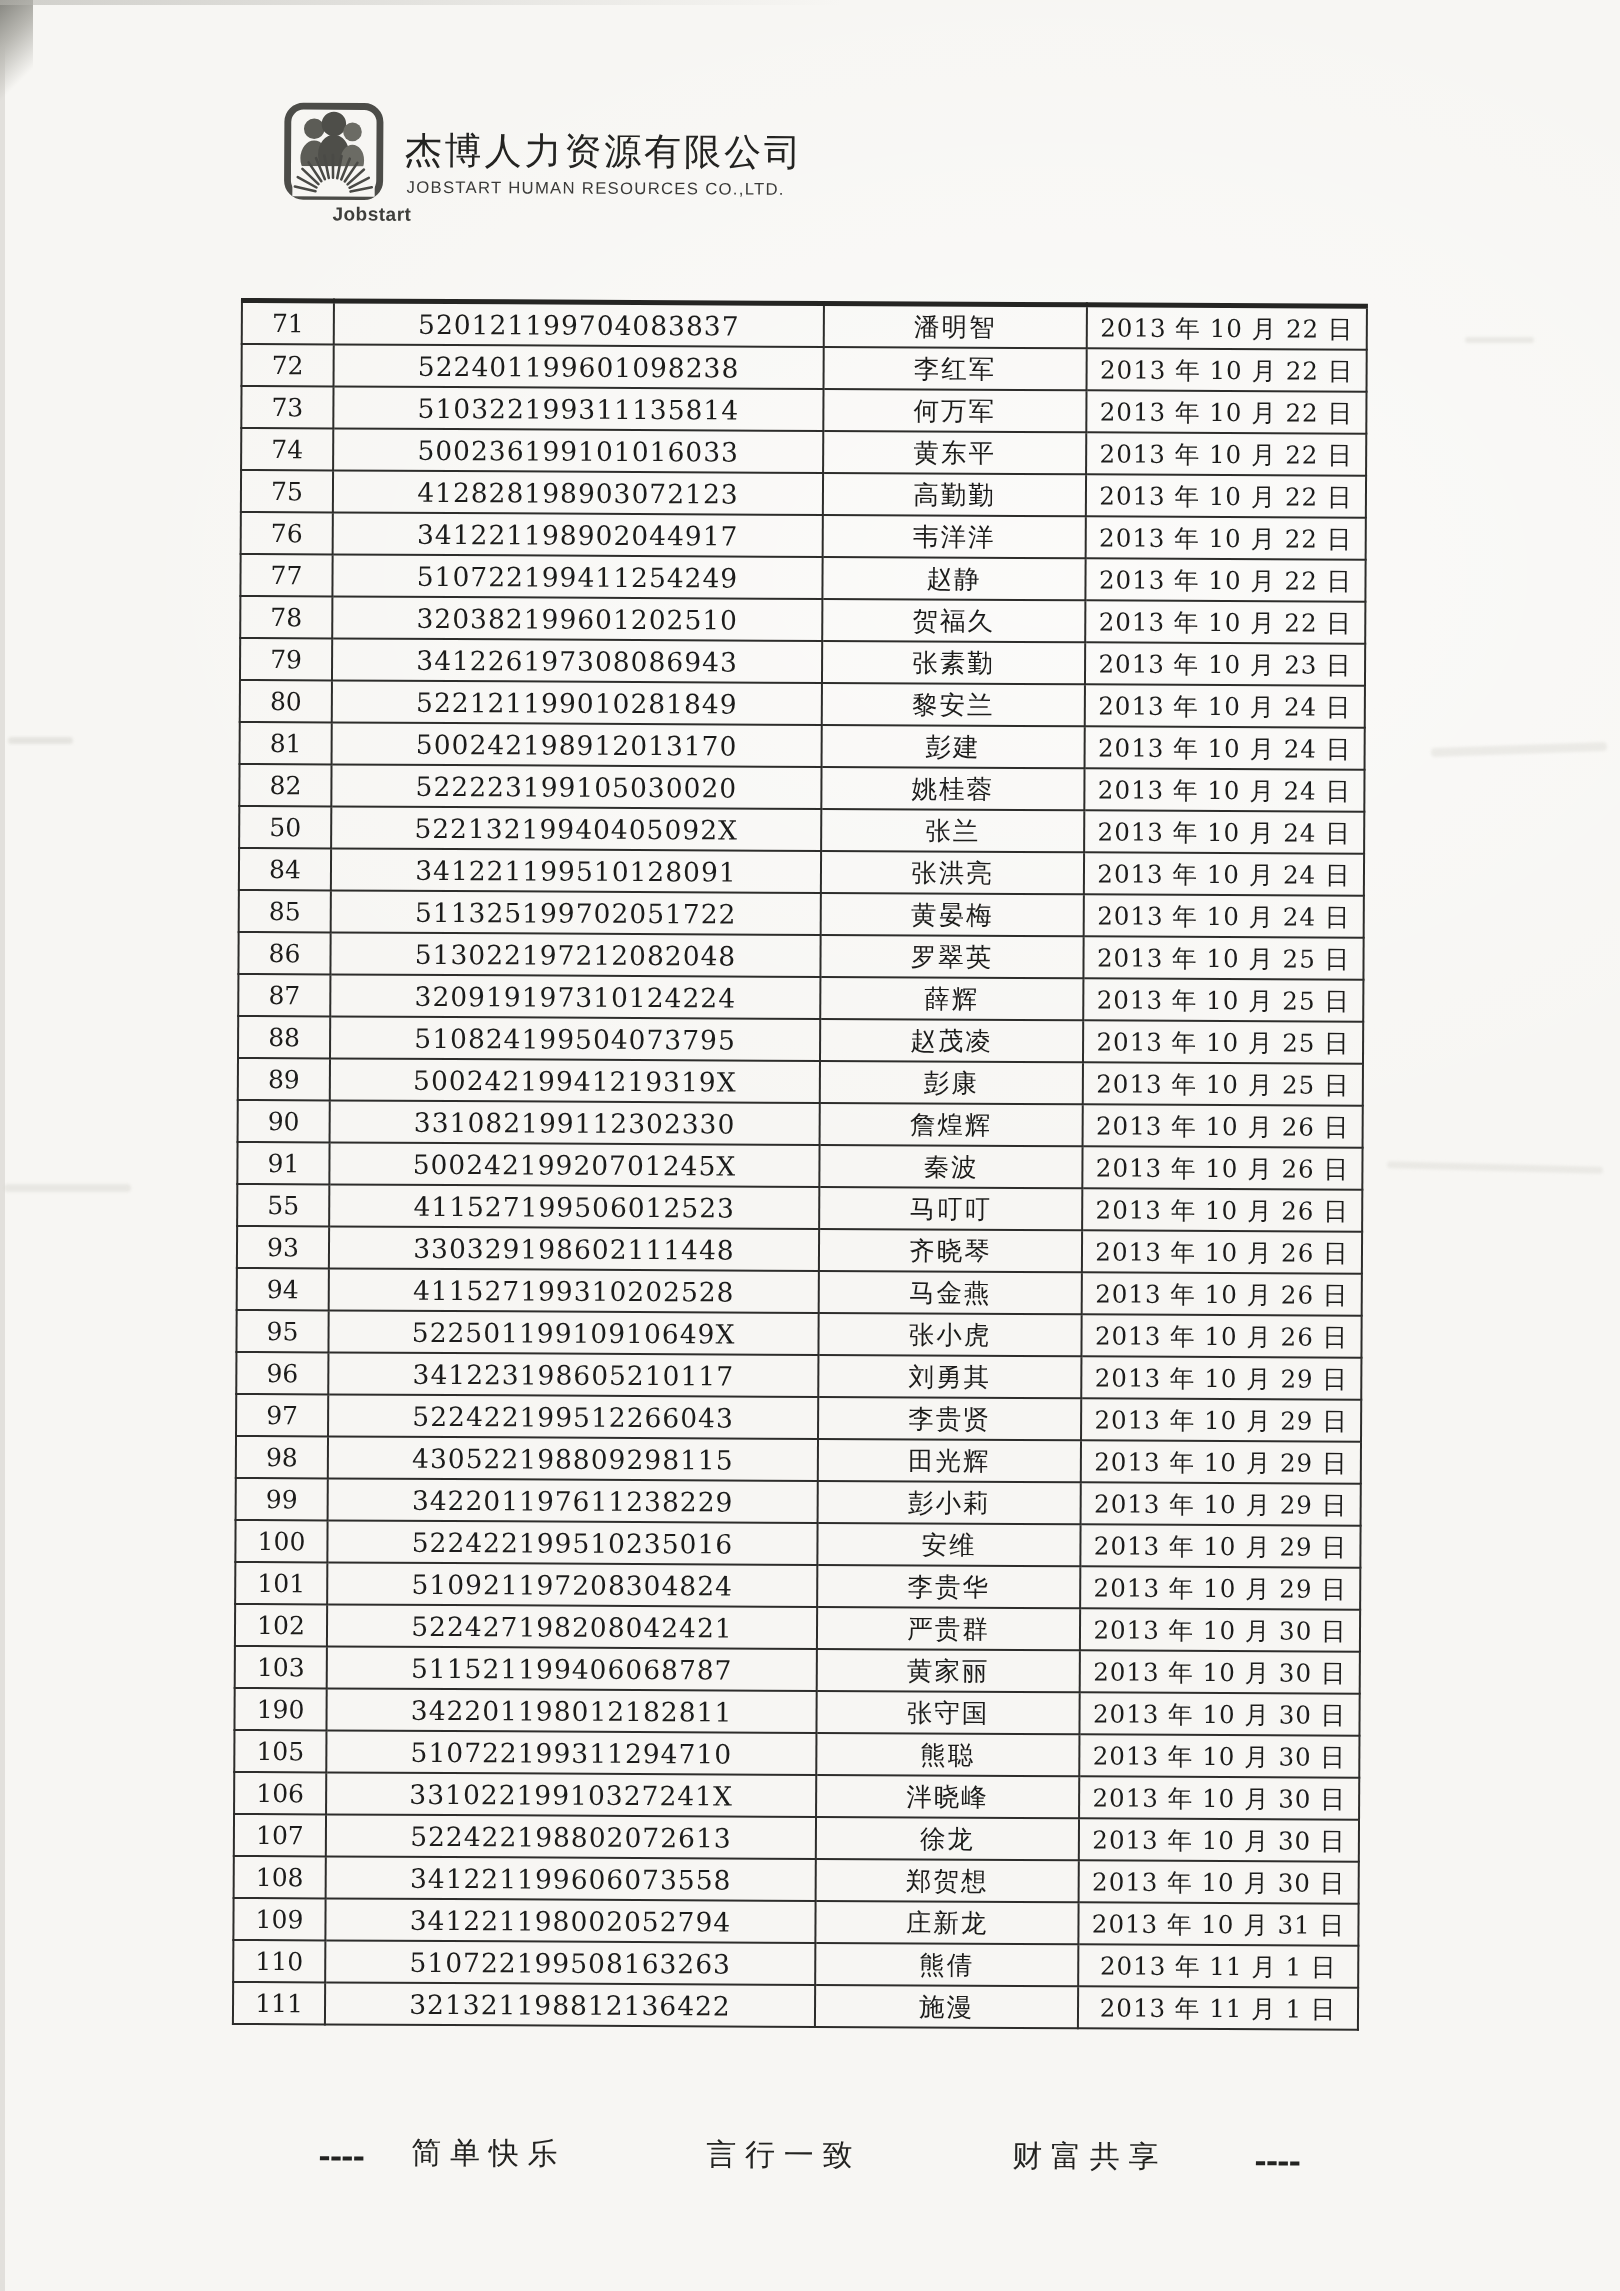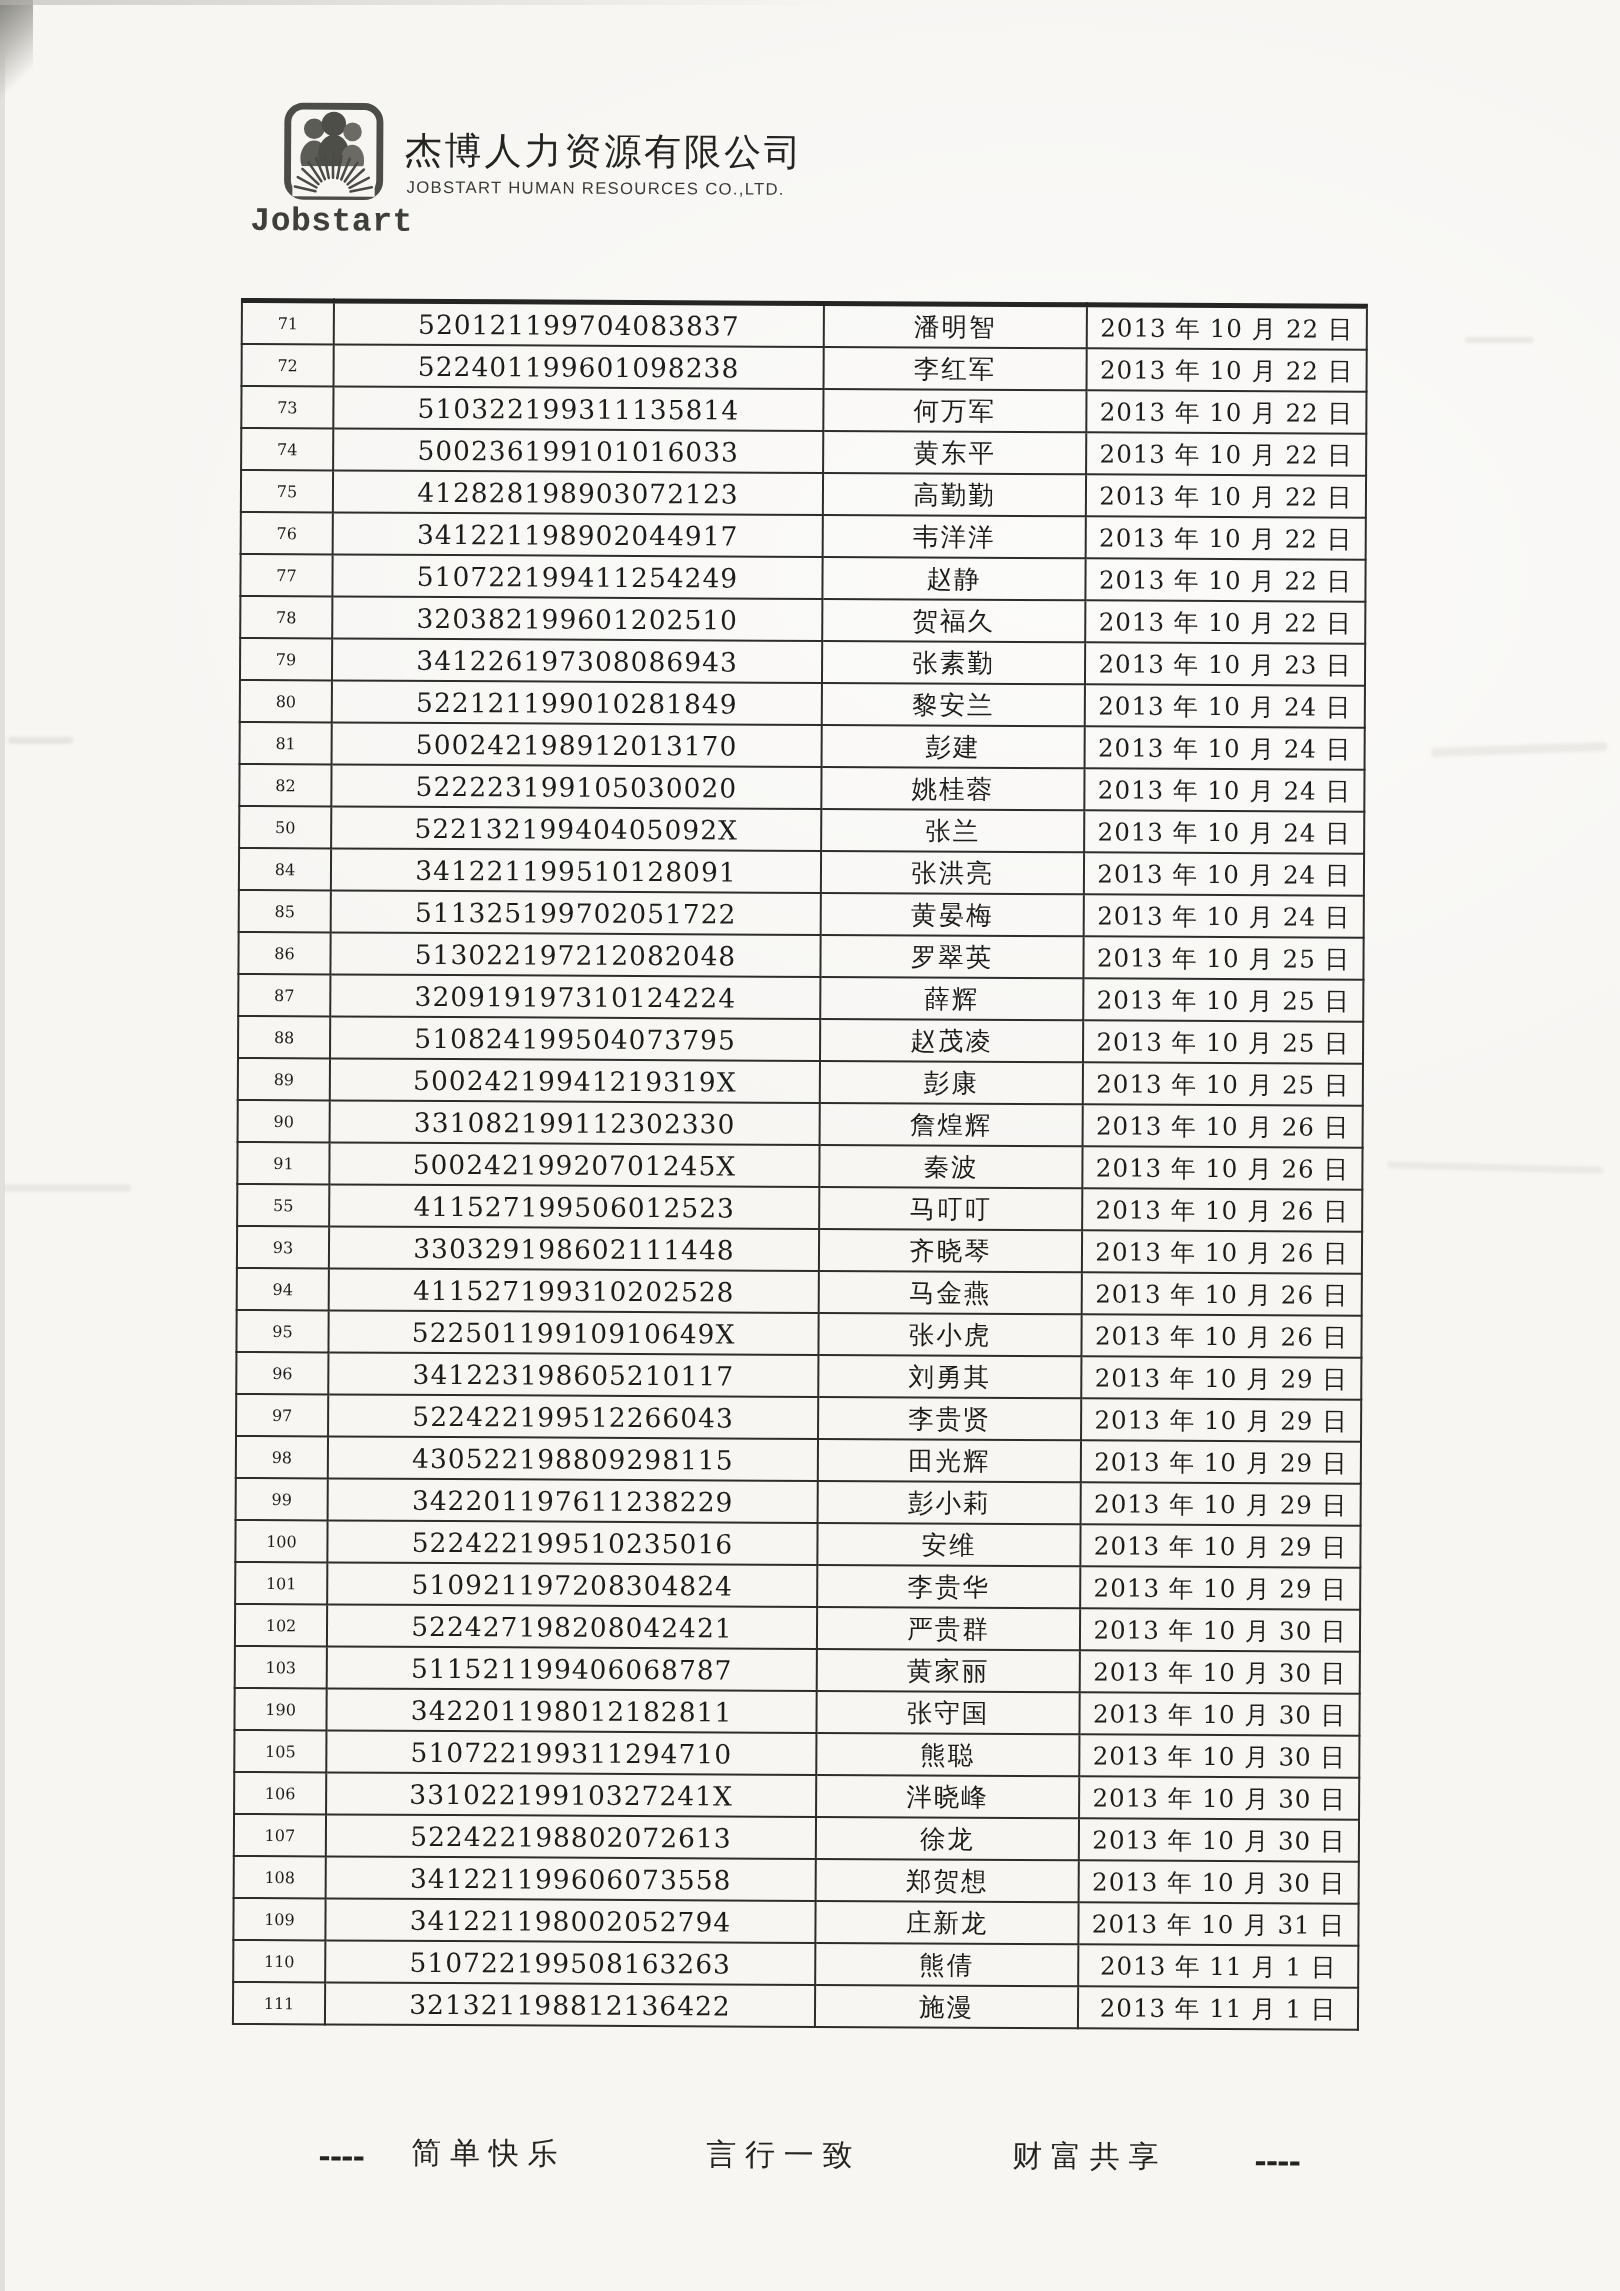--- a/index.html
+++ b/index.html
@@ -25,35 +25,35 @@
   .sm2{left:1431px;top:745px;width:176px;height:8.8px;opacity:.4;transform:rotate(-2deg);}
   .sm3{left:3.9px;top:1184px;width:127px;height:7.8px;opacity:.45;}
   .sm4{left:1387px;top:1164px;width:216px;height:6.9px;opacity:.4;transform:rotate(1.5deg);}
   .sm5{left:1465px;top:337px;width:69px;height:5.9px;opacity:.45;}
 
   .content{position:absolute;left:0;top:0;width:1620px;height:2292px;
     transform:rotate(.3deg);transform-origin:255px 294px;}
 
   
   .logo-icon{position:absolute;left:281px;top:101px;}
-  .logo-word{position:absolute;left:250px;top:203px;width:161px;text-align:center;
-    font-family:Liberation Mono, monospace;font-weight:800;
-    font-size:33px;color:#3e3e3b;letter-spacing:0.5px;}
+  .logo-word{position:absolute;left:250px;top:203px;width:161px;text-align:right;
+    font-family:Liberation Sans, sans-serif;font-weight:800;
+    font-size:19px;color:#3e3e3b;letter-spacing:0.5px;}
   .company-zh{position:absolute;left:404px;top:125px;font-size:37px;letter-spacing:2.9px;
     color:#242422;font-family:"DejaVu Serif","Liberation Serif",serif;}
   .company-en{position:absolute;left:406px;top:177px;font-size:16.7px;letter-spacing:1.3px;
     color:#3a3a38;font-family:"Liberation Sans","DejaVu Sans",sans-serif;}
 
   
   table.roster{position:absolute;left:241px;top:298px;width:1125px;
     border-collapse:collapse;table-layout:fixed;
     border:2.9px solid #2d2d2b;border-top:5.9px solid #252523;}
   table.roster td{border:2.5px solid #2d2d2b;height:40px;padding:0;
     text-align:center;vertical-align:middle;color:#1c1c1b;white-space:nowrap;}
-  td.c0{font-size:16px;margin-left:37px;}
+  td.c0{font-size:25px;margin-left:37px;}
   td.c1{font-size:26.5px;letter-spacing:1px;}
   td.c2{font-size:25.5px;letter-spacing:2px;}
   td.c3{font-size:24.5px;letter-spacing:1px;}
 
   
   .footer{position:absolute;left:0;top:2132px;width:1620px;height:49px;
     font-size:30px;color:#232321;}
   .footer span{position:absolute;white-space:nowrap;}
   .f-dash{font-weight:bold;letter-spacing:-1px;}
   .fd1{left:328px;top:5.9px;}

